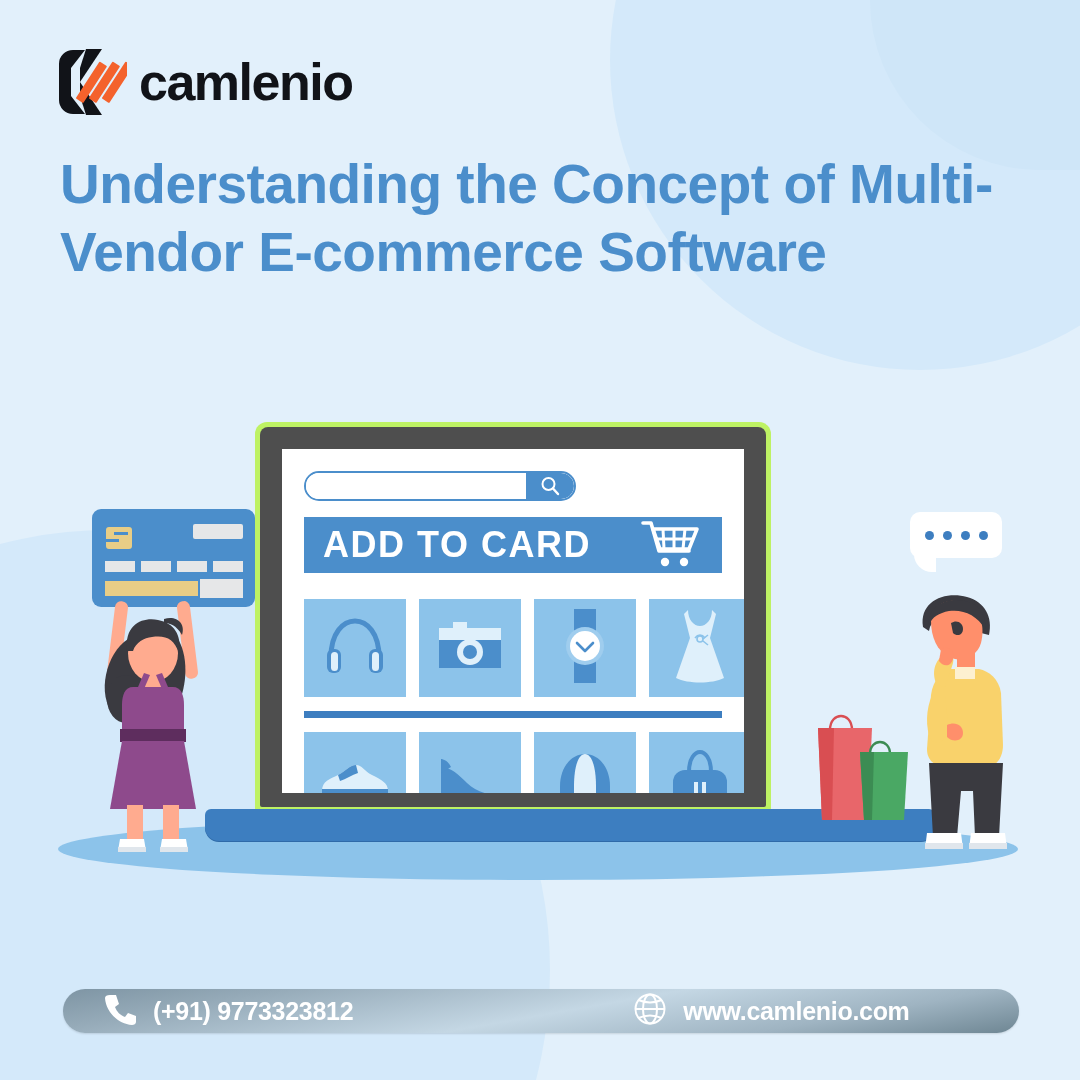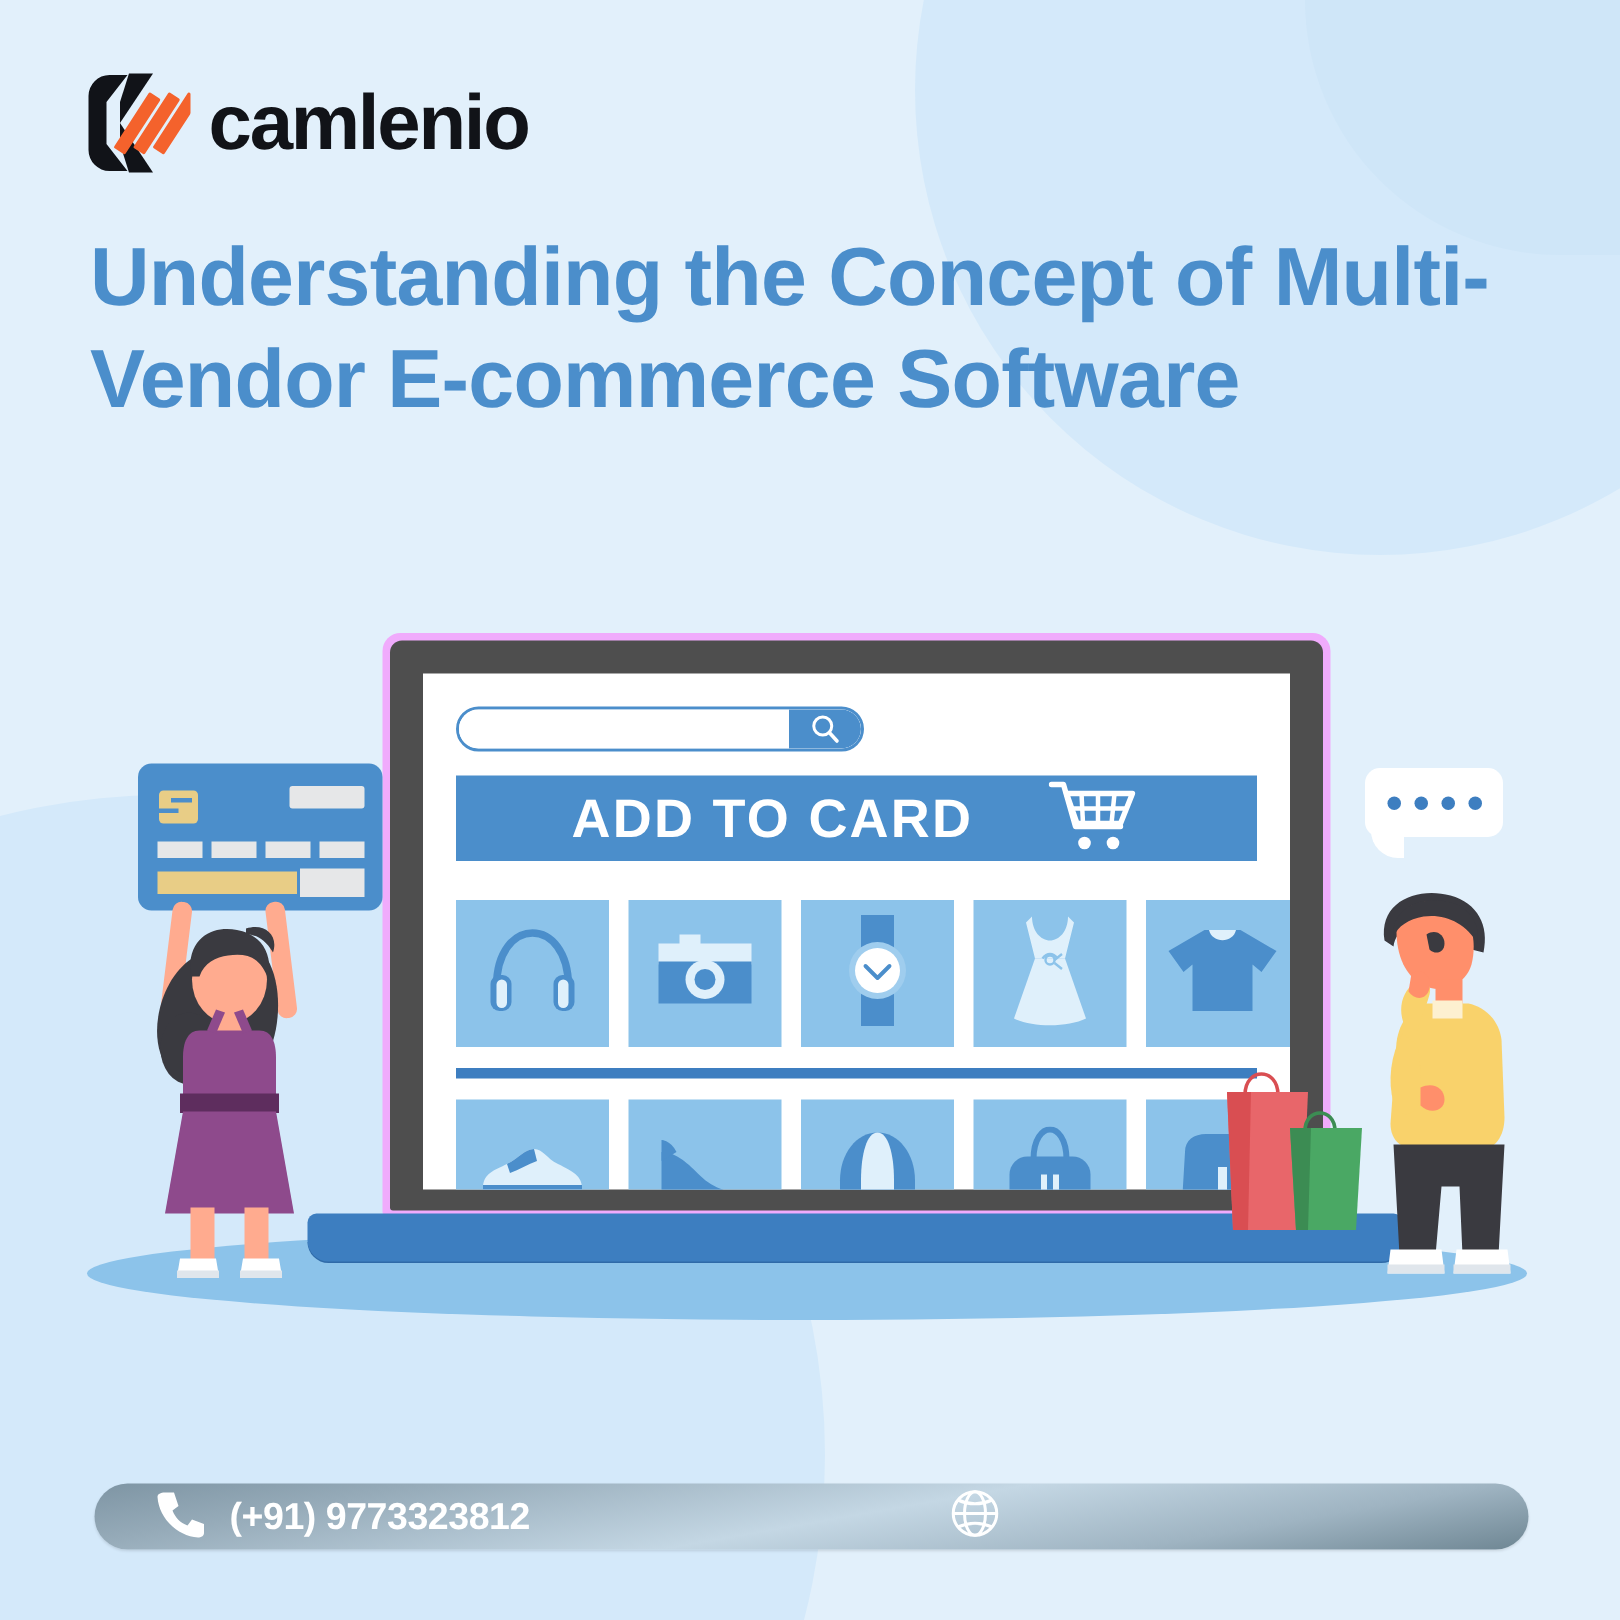--- a/index.html
+++ b/index.html
@@ -56,22 +56,22 @@
 
   .ground{
     position:absolute; left:58px; top:418px;
     width:960px; height:62px;
     background:#8cc3ea; border-radius:50%;
   }
 
   
   .laptop-frame{
     position:absolute; left:255px; top:22px;
-    width:632px; height:390px;
-    background:#f0abfc;
+    width:516px; height:390px;
+    background:#bef264;
     border-radius:12px 12px 4px 4px;
     padding:5px;
   }
   .laptop-bezel{
     width:100%; height:100%;
     background:#4e4e4e;
     border-radius:8px 8px 2px 2px;
     padding:22px 22px 14px 22px;
   }
   .laptop-screen{
@@ -477,14 +477,15 @@
   <div class="f-item f-web">
     <span>
       <svg width="34" height="34" viewBox="0 0 34 34">
         <circle cx="17" cy="17" r="14.5" fill="none" stroke="#fff" stroke-width="2"></circle>
         <ellipse cx="17" cy="17" rx="7" ry="14.5" fill="none" stroke="#fff" stroke-width="2"></ellipse>
         <line x1="2.5" y1="17" x2="31.5" y2="17" stroke="#fff" stroke-width="2"></line>
         <path d="M5.5 8 Q17 13 28.5 8" fill="none" stroke="#fff" stroke-width="2"></path>
         <path d="M5.5 26 Q17 21 28.5 26" fill="none" stroke="#fff" stroke-width="2"></path>
       </svg>
     </span>
+    <span class="f-text">www.camlenio.com</span>
   </div>
 </div>
 
 </body></html>

